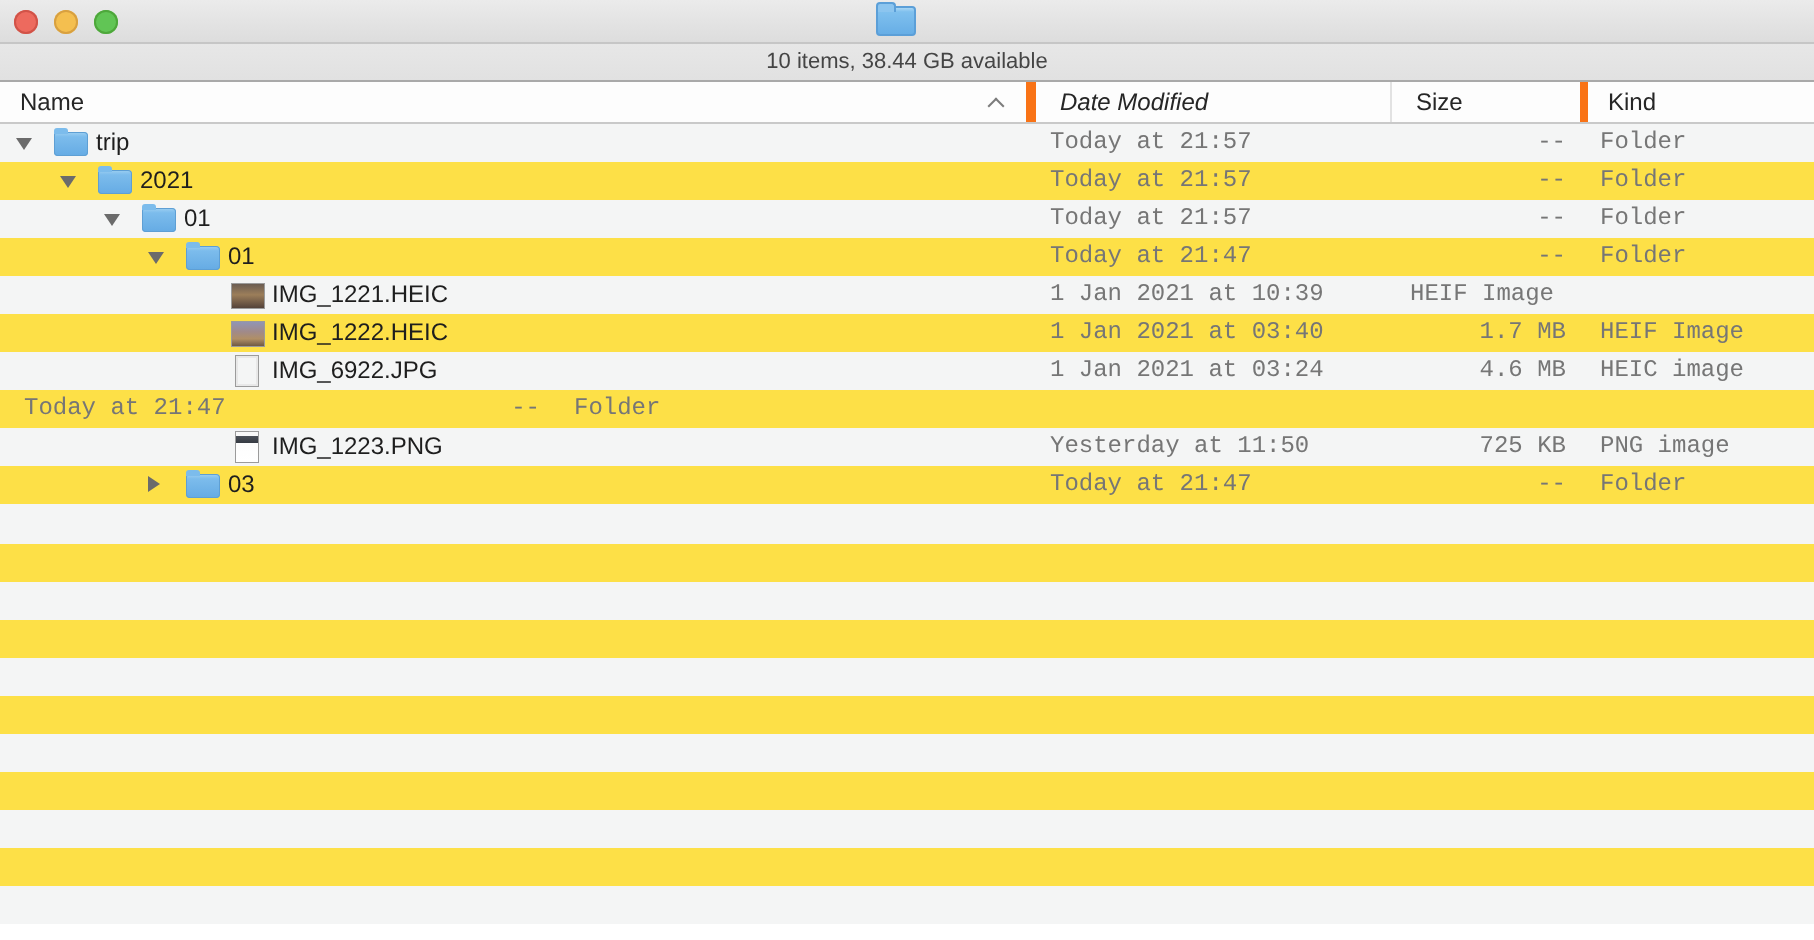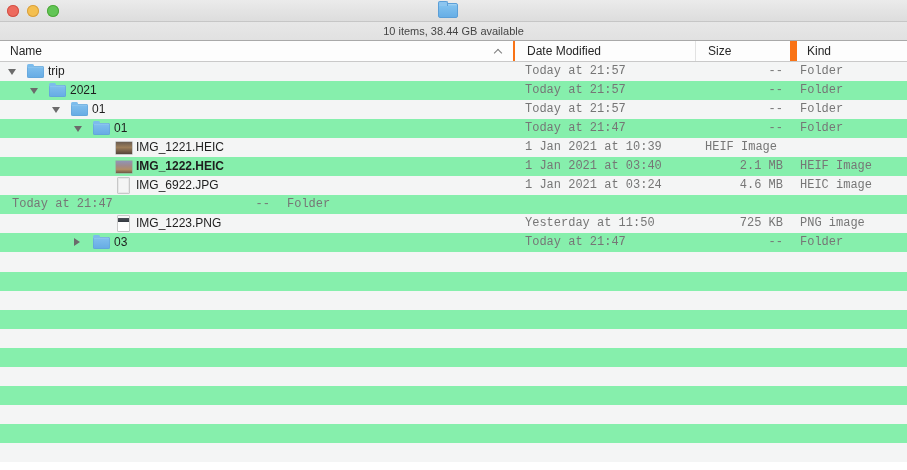--- a/index.html
+++ b/index.html
@@ -35,33 +35,33 @@
     display:flex; align-items:center; justify-content:center;
     font-size:11px; color:#454545;text-align:right;
   }
   
   .list-header {
     height:21px; background:#fdfdfd; border-bottom:1px solid #c9c9c9;
     display:flex; font-size:12px; color:#262626;
   }
   .hcell { display:flex; align-items:center; height:100%; }
   .hcell.name { width:513px; padding-left:10px; position:relative; }
-  .hcell.date { width:182px; padding-left:12px; border-left:2px solid #f97316; }
+  .hcell.date { width:182px; padding-left:12px; border-left:5px solid #f97316;font-style:italic; }
   .hcell.size { width:95px;  padding-left:12px; border-left:1px solid #e2e2e2; }
-  .hcell.kind { flex:1;      padding-left:10px; border-left:7px solid #f97316; }
+  .hcell.kind { flex:1;      padding-left:10px; border-left:4px solid #f97316; }
   .sort-caret {
     position:absolute; right:12px; top:9px; width:6px; height:6px;
     border-top:1.5px solid #7c7c7c; border-right:1.5px solid #7c7c7c;
     transform:rotate(-45deg);
   }
   
   .list-body { position:relative; }
   .row {
     display:flex; height:19.05px; align-items:center; font-size:12px; color:#1e1e1e;
-    background:#86efac;
+    background:#fde047;
   }
   .row.odd { background:#f4f5f5; }
   .cell-name { width:513px; position:relative; height:100%; }
   .cell-date { width:182px; padding-left:12px; color:#767676; }
   .cell-size { width:95px;  padding-right:7px; text-align:right; color:#767676; }
   .cell-kind { flex:1; padding-left:10px; color:#767676; }
   .cell-date,.cell-size,.cell-kind { line-height:19.05px; white-space:nowrap;font-family:Liberation Mono, monospace; }
   .tri { position:absolute; top:50%; }
   .tri.down {
     margin-top:-2.5px; width:0; height:0;
@@ -189,24 +189,24 @@
           <div class="row-label" style="left: 136px;">IMG_1221.HEIC</div>
         </div>
         <div class="cell-date">1 Jan 2021 at 10:39</div>
         <div class="cell-kind">HEIF Image</div>
       </div>
       <div class="row even">
         <div class="cell-name">
           <div class="thumb-box" style="left: 115px;">
             <div class="thumb photo-sky"></div>
           </div>
-          <div class="row-label" style="left: 136px; font-weight: bold;">IMG_1222.HEIC</div>
+          <div class="row-label" style="left: 136px;">IMG_1222.HEIC</div>
         </div>
         <div class="cell-date">1 Jan 2021 at 03:40</div>
-        <div class="cell-size">2.1 MB</div>
+        <div class="cell-size">1.7 MB</div>
         <div class="cell-kind">HEIF Image</div>
       </div>
       <div class="row odd">
         <div class="cell-name">
           <div class="thumb-box" style="left: 115px;">
             <div class="thumb photo-portrait"></div>
           </div>
           <div class="row-label" style="left: 136px;">IMG_6922.JPG</div>
         </div>
         <div class="cell-date">1 Jan 2021 at 03:24</div>

